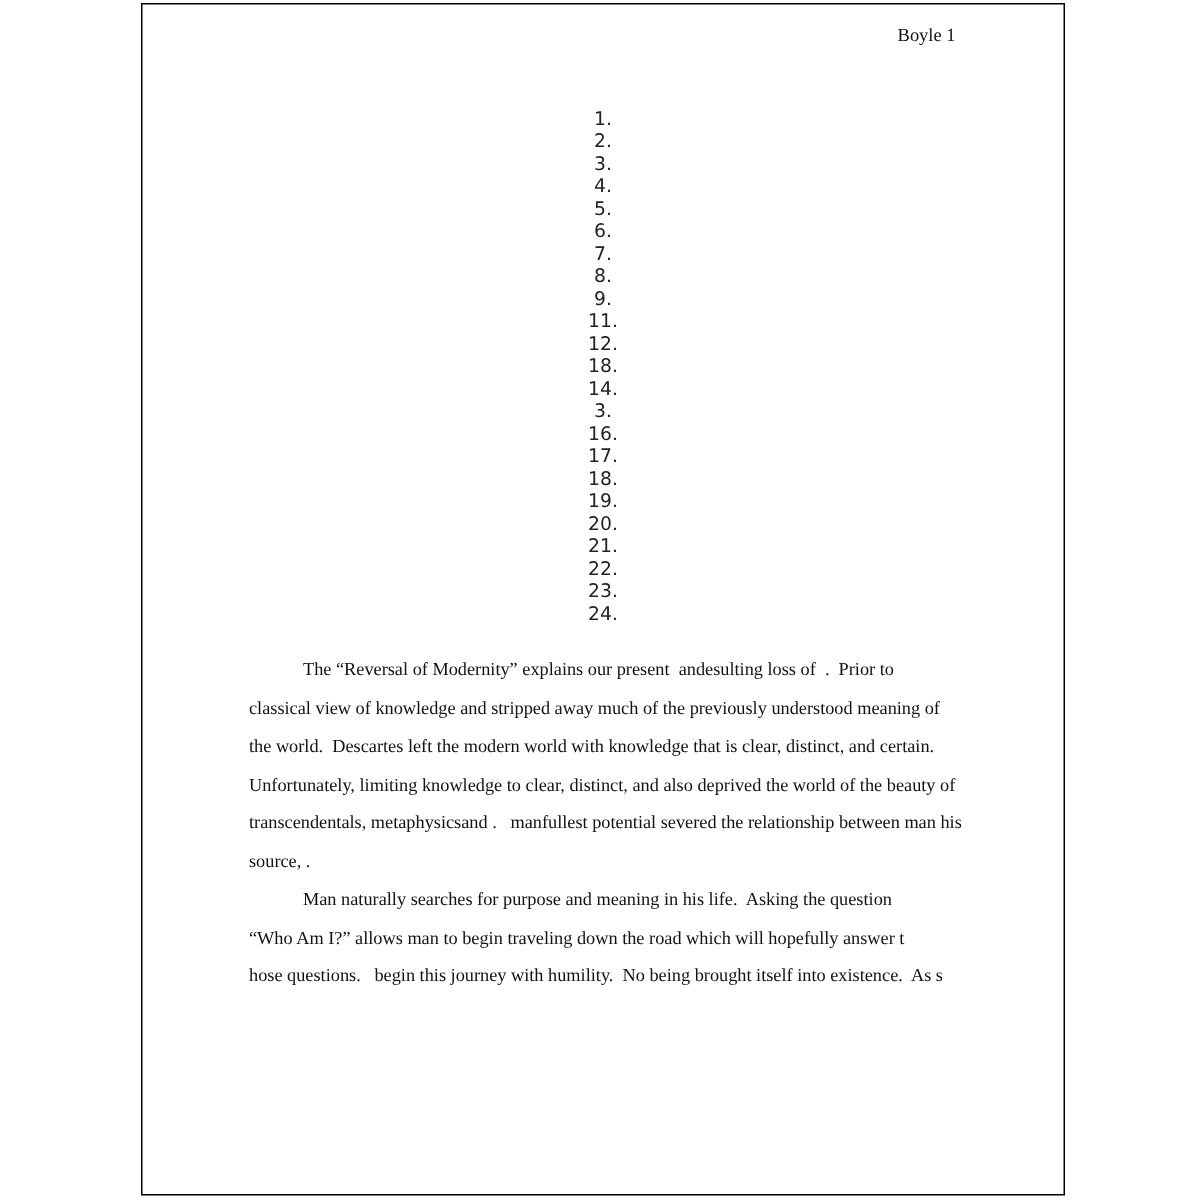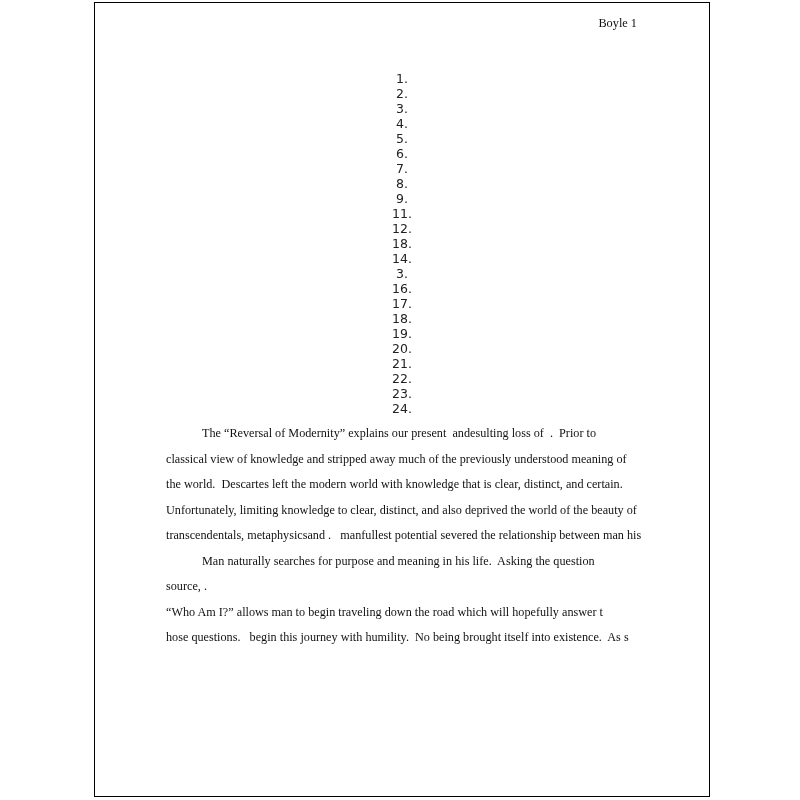--- a/index.html
+++ b/index.html
@@ -46,21 +46,21 @@
     font-family: "DejaVu Sans", sans-serif;
     font-size: 12.5px;
     line-height: 15px;
     color: #222222;
   }
   .list-line {
     white-space: pre;
   }
   .body-text {
     position: absolute;
-    top: 418px;
+    top: 431px;
     left: 71px;
     width: 500px;
     font-family: "Liberation Serif", serif;
     font-size: 12.2px;
     line-height: 25.55px;
     color: #111111;
   }
   .body-line {
     white-space: pre;
   }
@@ -102,19 +102,19 @@
         <div class="list-line">23.</div>
         <div class="list-line">24.</div>
       </div>
 
     <div class="body-text" id="body-text">
         <div class="body-line indent">The “Reversal of Modernity” explains our present  andesulting loss of  .  Prior to</div>
         <div class="body-line">classical view of knowledge and stripped away much of the previously understood meaning of</div>
         <div class="body-line">the world.  Descartes left the modern world with knowledge that is clear, distinct, and certain.</div>
         <div class="body-line">Unfortunately, limiting knowledge to clear, distinct, and also deprived the world of the beauty of</div>
         <div class="body-line">transcendentals, metaphysicsand .   manfullest potential severed the relationship between man his</div>
+        <div class="body-line">source, .</div>
         <div class="body-line indent">Man naturally searches for purpose and meaning in his life.  Asking the question</div>
-        <div class="body-line">source, .</div>
         <div class="body-line">“Who Am I?” allows man to begin traveling down the road which will hopefully answer t</div>
         <div class="body-line">hose questions.   begin this journey with humility.  No being brought itself into existence.  As s</div>
       </div>
   </div>
 </div>
 
 </body></html>

